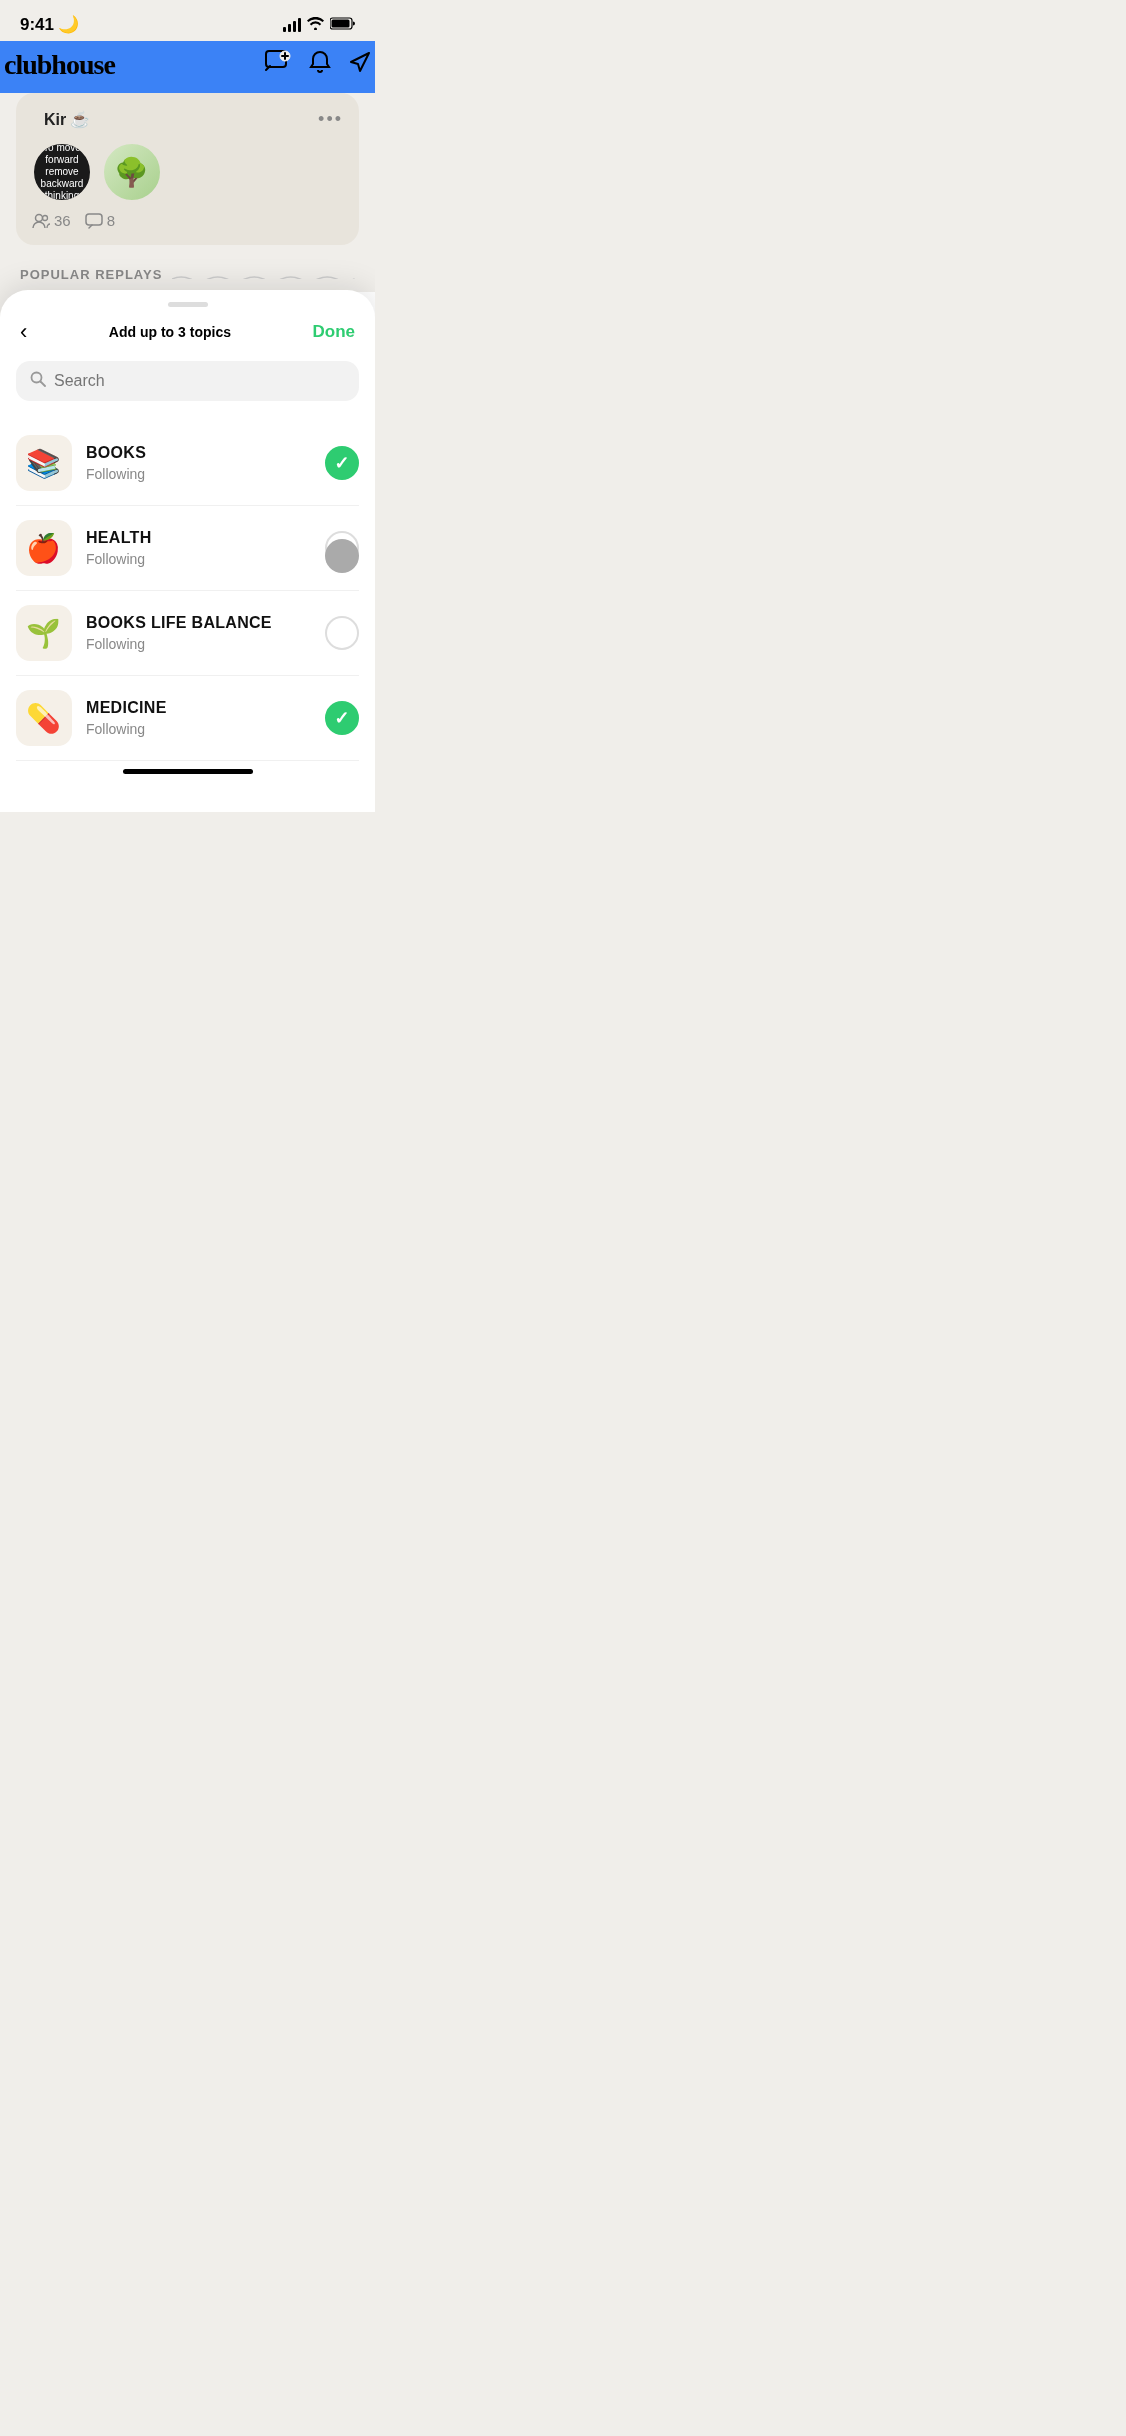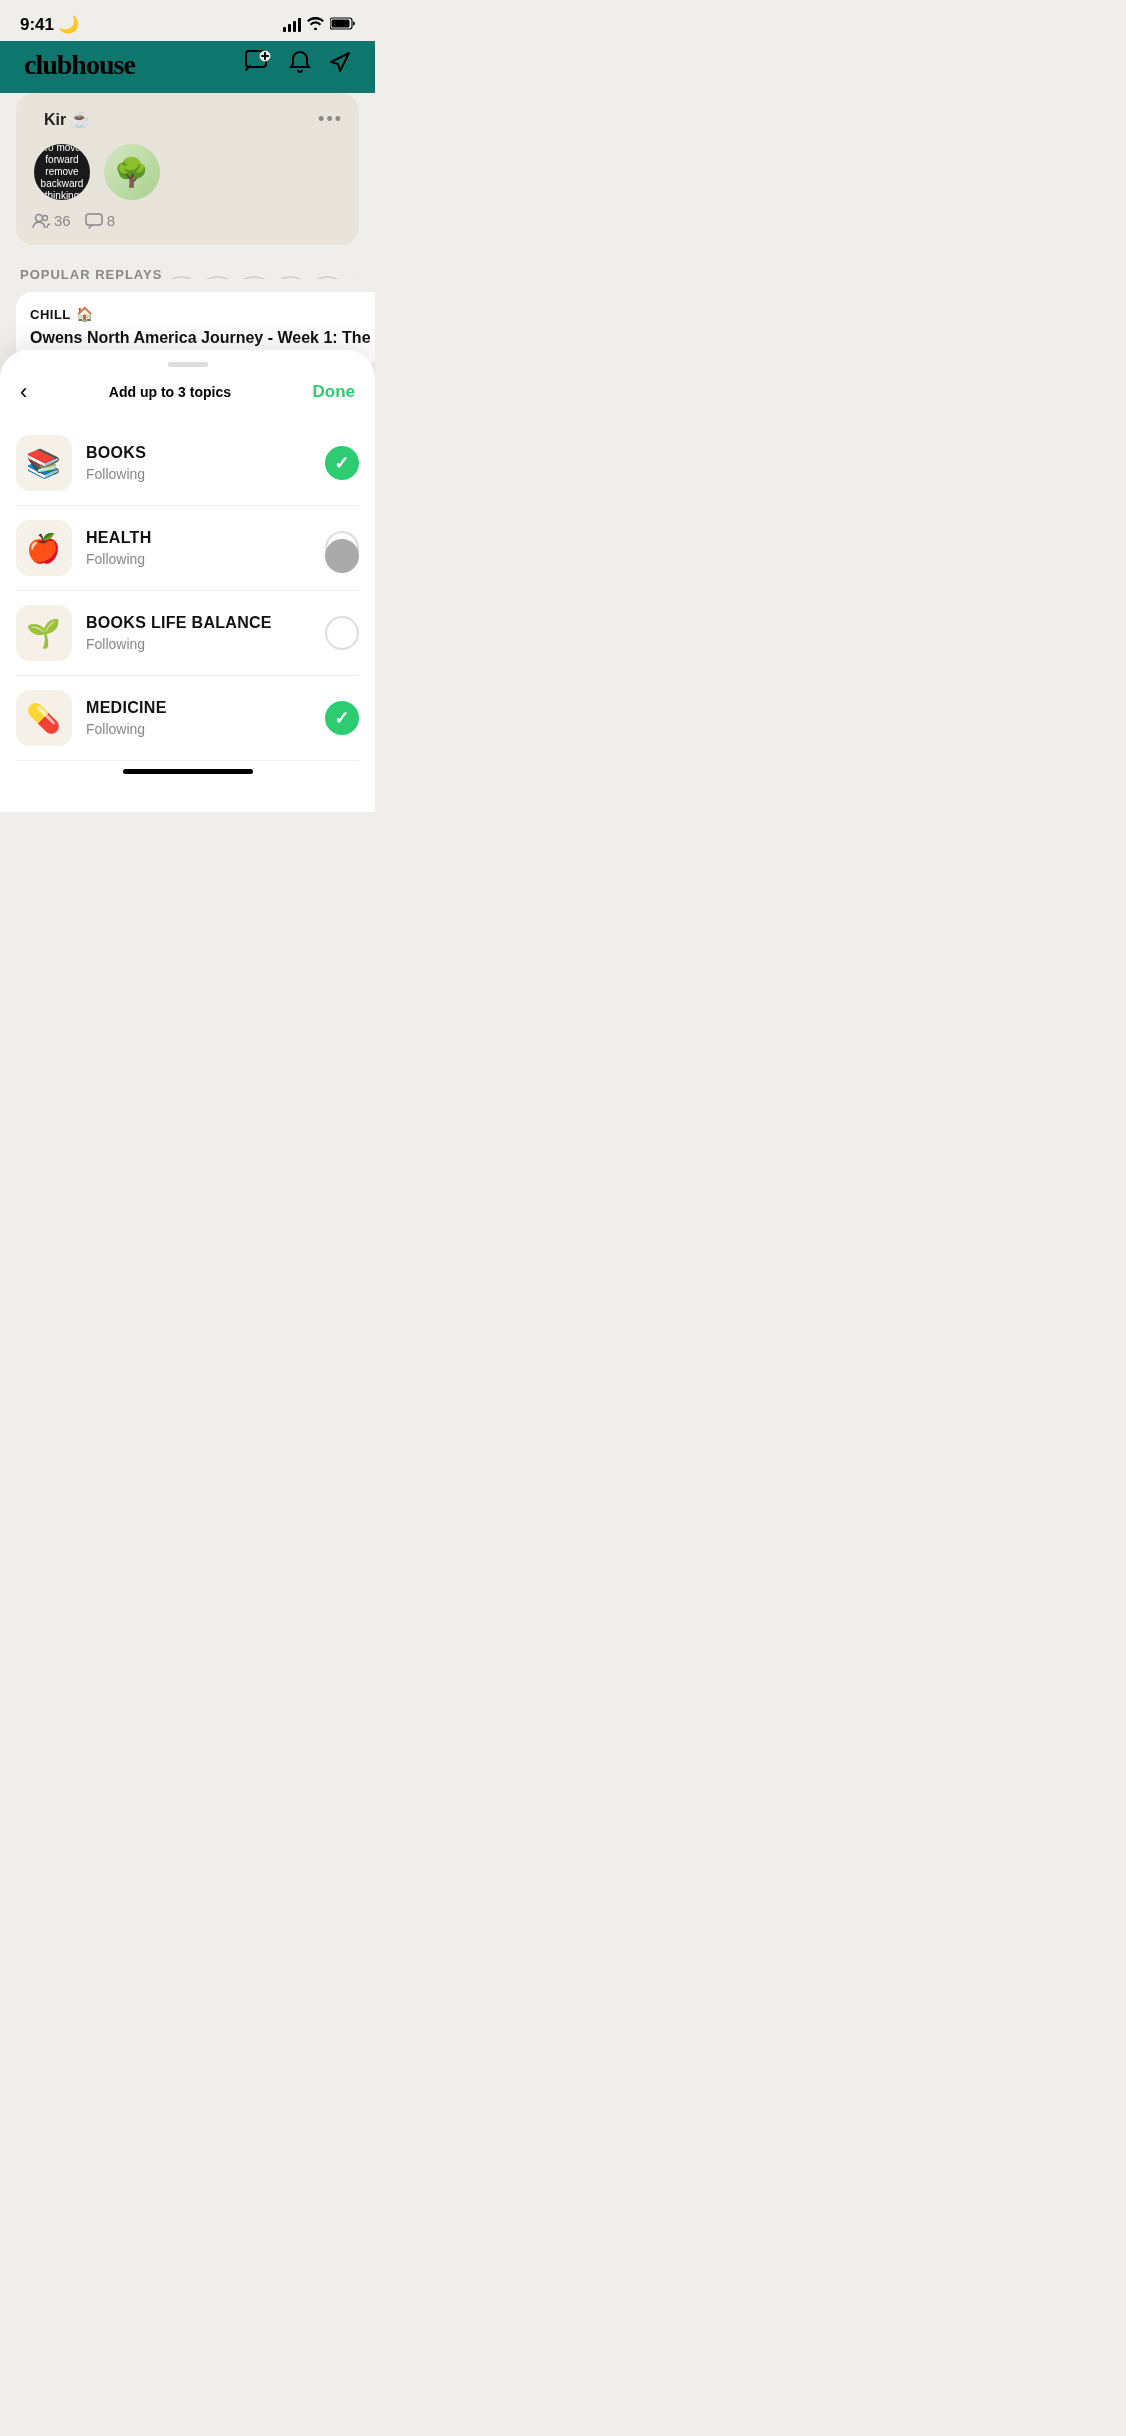--- a/index.html
+++ b/index.html
@@ -47,22 +47,22 @@
     .wifi-icon, .battery-icon {
       font-size: 14px;
       color: #000;
     }
 
     
     .app-header {
       display: flex;
       justify-content: space-between;
       align-items: center;
-      padding: 8px 24px 12px;
-      background: #0f766e;
+      padding: 8px 4px 12px;
+      background: #3b82f6;
     }
     .app-logo {
       font-size: 28px;
       font-weight: 900;
       font-family: Georgia, serif;
       color: #000;
       letter-spacing: -1px;
     }
     .header-icons {
       display: flex;
@@ -474,20 +474,29 @@
   <div class="sheet-handle-row">
     <div class="sheet-handle"></div>
   </div>
 
   <div class="sheet-header">
     <span class="sheet-back">‹</span>
     <span class="sheet-title">Add up to 3 topics</span>
     <span class="sheet-done">Done</span>
   </div>
 
+  <div class="search-bar-container">
+    <span class="search-icon-svg">
+      <svg width="16" height="16" viewBox="0 0 16 16" fill="none">
+        <circle cx="6.5" cy="6.5" r="5" stroke="#999" stroke-width="1.8"></circle>
+        <line x1="10.5" y1="10.5" x2="15" y2="15" stroke="#999" stroke-width="1.8" stroke-linecap="round"></line>
+      </svg>
+    </span>
+    <input class="search-input" type="text" placeholder="Search" style="">
+  </div>
 
   <div class="topic-list">
 
     <div class="topic-item">
       <div class="topic-icon-box">📚</div>
       <div class="topic-info">
         <div class="topic-name">BOOKS</div>
         <div class="topic-sub">Following</div>
       </div>
       <div class="topic-check checked"></div>

